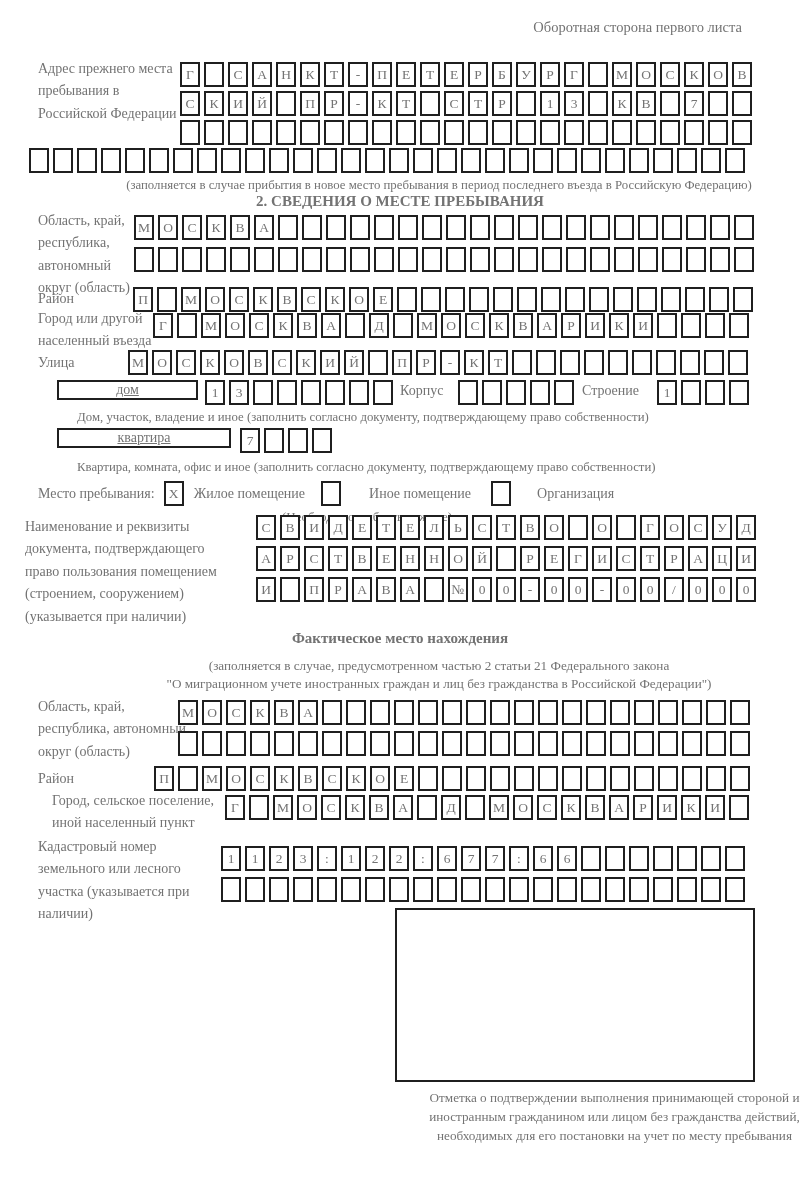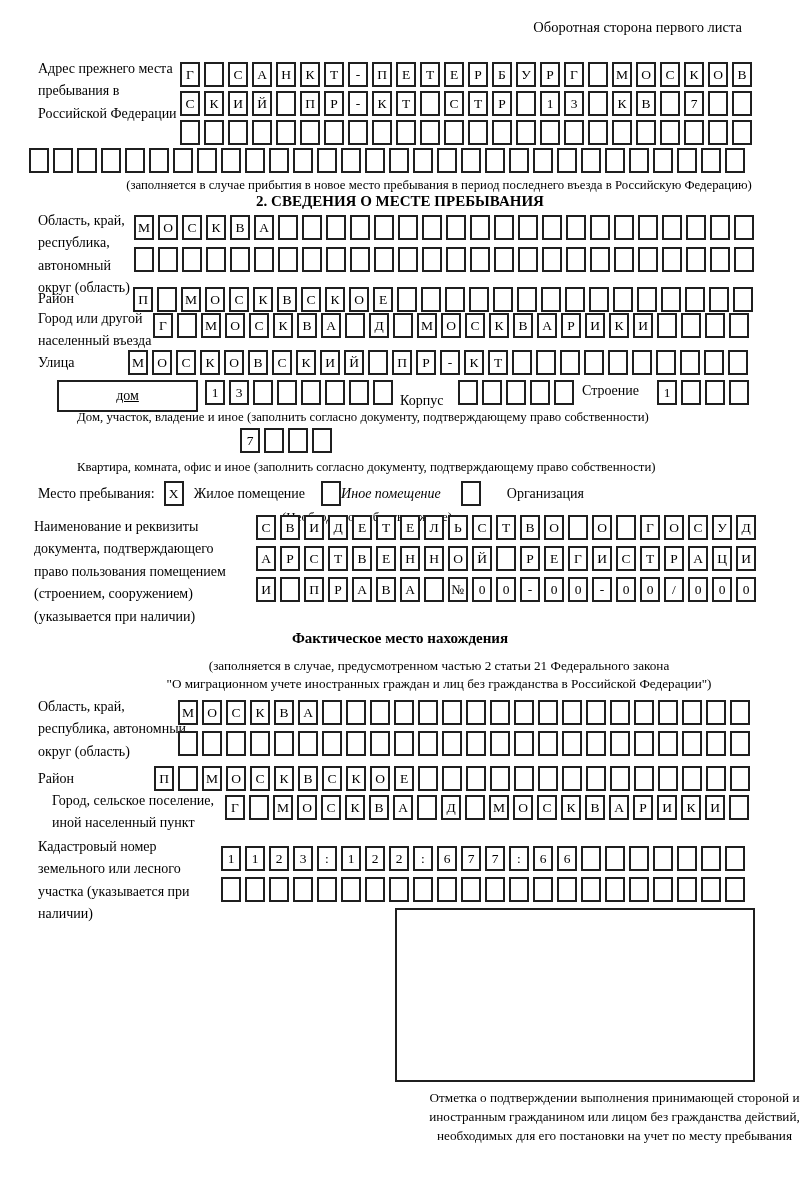--- a/index.html
+++ b/index.html
@@ -1,26 +1,26 @@
 <!DOCTYPE html>
 <html><head>
 <meta charset="utf-8">
 <style>
   html,body{margin:0;padding:0;background:#fff;}
   .page{position:relative;width:800px;height:1180px;background:#fff;overflow:hidden;
-        font-family:"Liberation Serif","DejaVu Serif",serif;color:#000000;}
+        font-family:"Liberation Serif","DejaVu Serif",serif;color:#737373;}
   .abs{position:absolute;}
   .label{font-size:14px;line-height:1.6;}
   .caption{font-size:12.8px;line-height:1.45;margin-left:39px;}
   .title{font-weight:bold;font-size:15px;text-align:center;width:100%;}
   .center{text-align:center;width:100%;}
   .boxrow{position:absolute;display:flex;gap:4px;}
   .cell{box-sizing:border-box;flex:0 0 20px;width:20px;height:25px;border:2px solid #1f1f1f;
         display:flex;align-items:center;justify-content:center;font-size:13.5px;background:#fff;}
-  .bigbox{box-sizing:border-box;border:2px solid #1f1f1f;height:32px;display:flex;
+  .bigbox{box-sizing:border-box;border:2px solid #1f1f1f;height:20px;display:flex;
         align-items:center;justify-content:center;font-size:14px;background:#fff;text-decoration:underline;}
   .inlinelabel{font-size:14px;}
   .stamp-box{box-sizing:border-box;border:2.5px solid #1f1f1f;background:#fff;}
   .stayrow{position:absolute;display:flex;align-items:center;}
 </style>
 </head>
 <body>
 
 <div class="page">
 
@@ -292,57 +292,58 @@
   <div class="boxrow" style="left:205px;top:380px;">
       <span class="cell">1</span>
       <span class="cell">3</span>
       <span class="cell"></span>
       <span class="cell"></span>
       <span class="cell"></span>
       <span class="cell"></span>
       <span class="cell"></span>
       <span class="cell"></span>
     </div>
-  <div class="abs inlinelabel" style="left:400px;top:383px;margin-top:10px;">Корпус</div>
+  <div class="abs inlinelabel" style="left:400px;top:383px;">Корпус</div>
   <div class="boxrow" style="left:458px;top:380px;">
       <span class="cell"></span>
       <span class="cell"></span>
       <span class="cell"></span>
       <span class="cell"></span>
       <span class="cell"></span>
     </div>
   <div class="abs inlinelabel" style="left:582px;top:383px;">Строение</div>
   <div class="abs boxrow" style="left:657px;top:380px;">
       <span class="cell">1</span>
       <span class="cell"></span>
       <span class="cell"></span>
       <span class="cell"></span>
     </div>
   <div class="abs caption" style="left:38px;top:408px;text-align:center;">Дом, участок, владение и иное (заполнить согласно документу, подтверждающему право собственности)</div>
 
+  <div class="abs bigbox" style="left:57px;top:428px;width:174px;">квартира</div>
   <div class="boxrow" style="left:240px;top:428px;">
       <span class="cell">7</span>
       <span class="cell"></span>
       <span class="cell"></span>
       <span class="cell"></span>
     </div>
   <div class="abs caption" style="left:38px;top:458px;">Квартира, комната, офис и иное (заполнить согласно документу, подтверждающему право собственности)</div>
 
   <div class="stayrow" style="left:38px;top:481px;">
     <span class="inlinelabel">Место пребывания:</span>
     <span class="cell" style="margin-left:9px;">X</span>
     <span class="inlinelabel" style="margin-left:10px;">Жилое помещение</span>
     <span class="cell" style="margin-left:16px;"></span>
-    <span class="inlinelabel" style="margin-left:0;font-style:italic;">Иное помещение</span>
+    <span class="inlinelabel" style="margin-left:28px;">Иное помещение</span>
     <span class="cell" style="margin-left:20px;"></span>
     <span class="inlinelabel" style="margin-left:26px;">Организация</span>
   </div>
   <div class="abs caption" style="left:243px;top:508px;font-size:13px;">(Необходимо выбрать нужное)</div>
 
-  <div class="abs label" style="left:34px;top:516px;width:212px;">Наименование и реквизиты документа, подтверждающего право пользования помещением (строением, сооружением) (указывается при наличии)</div>
+  <div class="abs label" style="left:25px;top:516px;width:212px;">Наименование и реквизиты документа, подтверждающего право пользования помещением (строением, сооружением) (указывается при наличии)</div>
   <div class="boxrow" style="left:256px;top:515px;">
       <span class="cell">С</span>
       <span class="cell">В</span>
       <span class="cell">И</span>
       <span class="cell">Д</span>
       <span class="cell">Е</span>
       <span class="cell">Т</span>
       <span class="cell">Е</span>
       <span class="cell">Л</span>
       <span class="cell">Ь</span>

